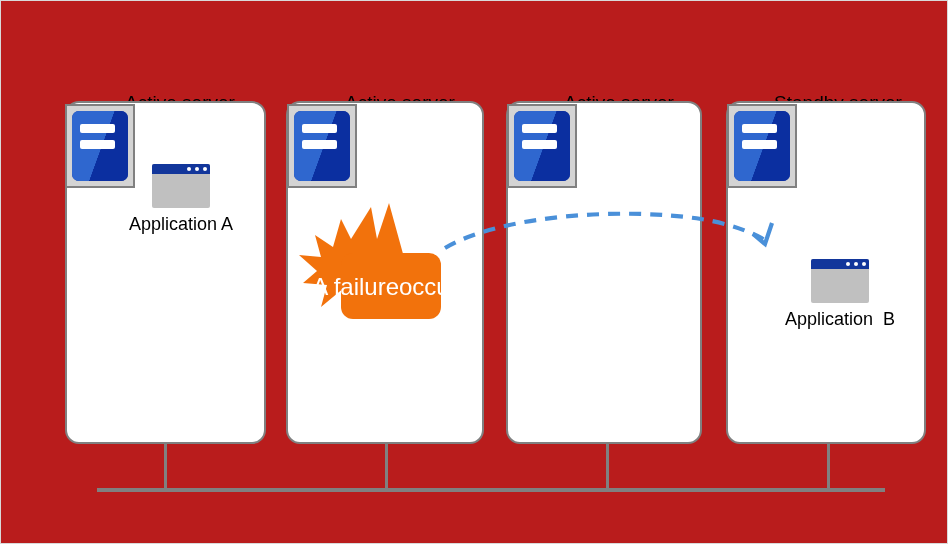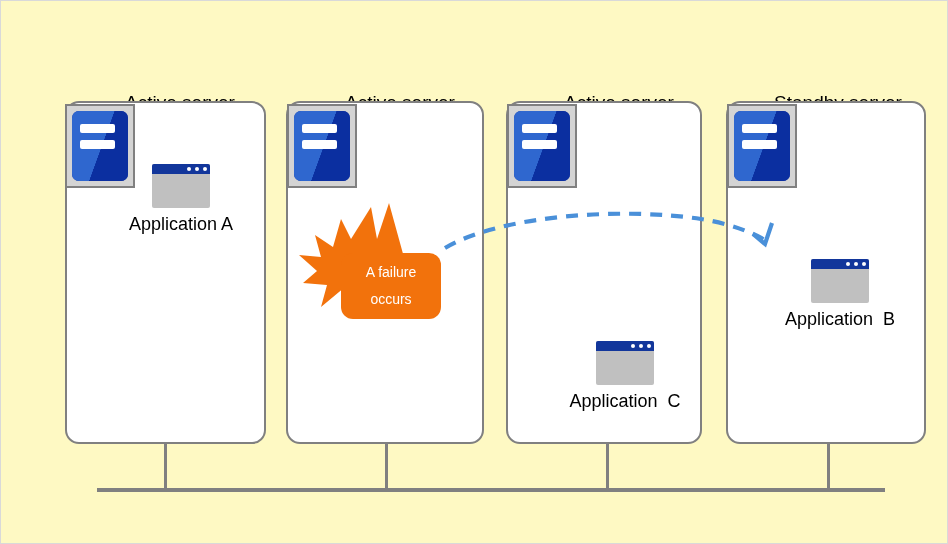--- a/index.html
+++ b/index.html
@@ -8,21 +8,21 @@
     padding: 0;
     background: #ffffff;
   }
   body {
     font-family: "Liberation Sans", sans-serif;
   }
   #canvas {
     position: relative;
     width: 948px;
     height: 544px;
-    background: #fef9c3;
+    background: #b91c1c;
     border: 1px solid #d9d9d9;
     box-sizing: border-box;
     overflow: hidden;
   }
   .layer {
     position: absolute;
     left: 0;
     top: 0;
     width: 948px;
     height: 544px;
@@ -124,25 +124,25 @@
     color: #000000;
     white-space: pre;
   }
 
   
   .failure-badge {
     position: absolute;
     background: #f2720c;
     border-radius: 12px;
     color: #ffffff;
-    font-size: 14px;
+    font-size: 24px;
     line-height: 27px;
     text-align: center;
     display: flex;
-    flex-direction: column;
+    flex-direction: row;
     align-items: center;
     justify-content: center;
     white-space: pre;
   }
   .burst {
     position: absolute;
     pointer-events: none;
   }
 
   
@@ -206,29 +206,20 @@
   <div class="app" style="left:116px; top:163px; width:128px;">
     <div class="app-win">
       <div class="titlebar"></div>
       <div class="dot d1"></div>
         <div class="dot d2"></div>
         <div class="dot d3"></div>
     </div>
     <div class="app-label">Application A</div>
   </div>
 
-  <div class="app" style="left:560px; top:340px; width:128px;">
-    <div class="app-win">
-      <div class="titlebar"></div>
-      <div class="dot d1"></div>
-        <div class="dot d2"></div>
-        <div class="dot d3"></div>
-    </div>
-    <div class="app-label">Application  C</div>
-  </div>
 
   <div class="app" style="left:775px; top:258px; width:128px;">
     <div class="app-win">
       <div class="titlebar"></div>
       <div class="dot d1"></div>
         <div class="dot d2"></div>
         <div class="dot d3"></div>
     </div>
     <div class="app-label">Application  B</div>
   </div>

